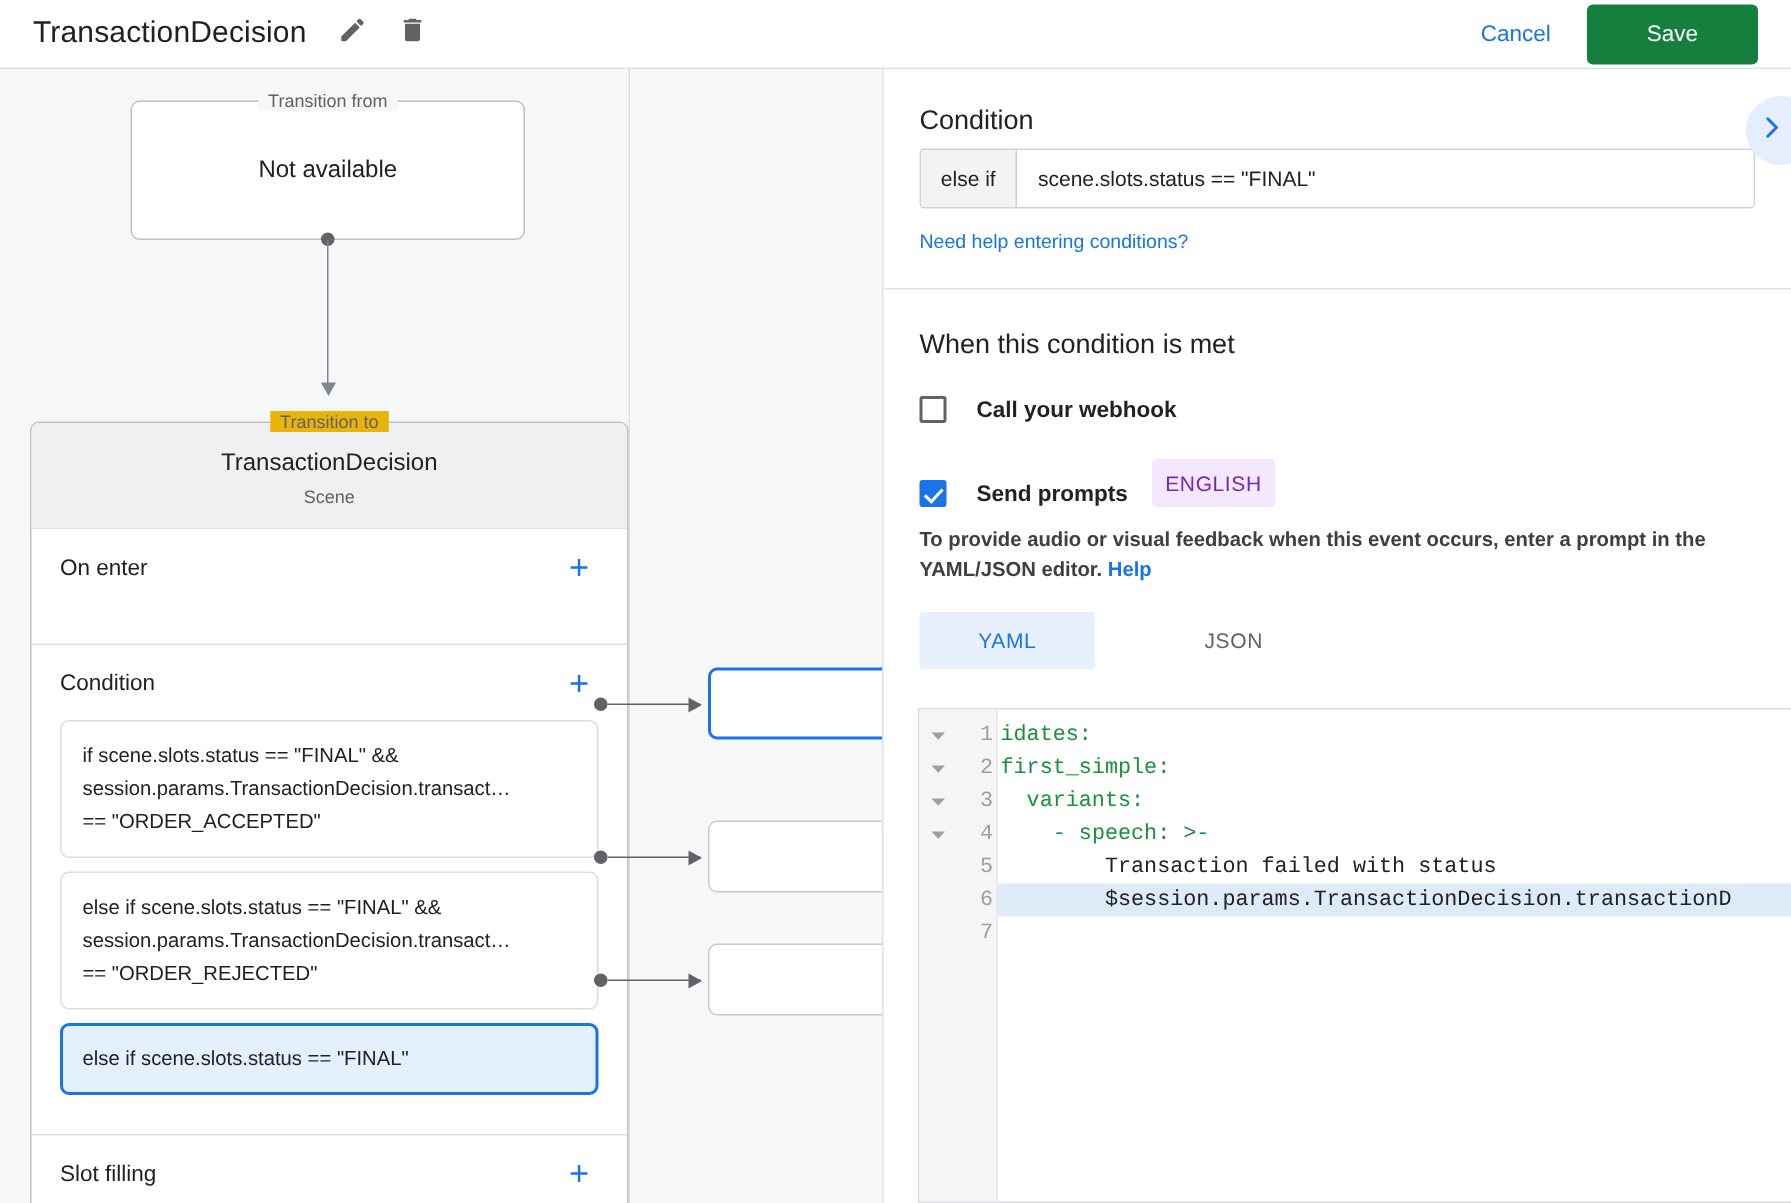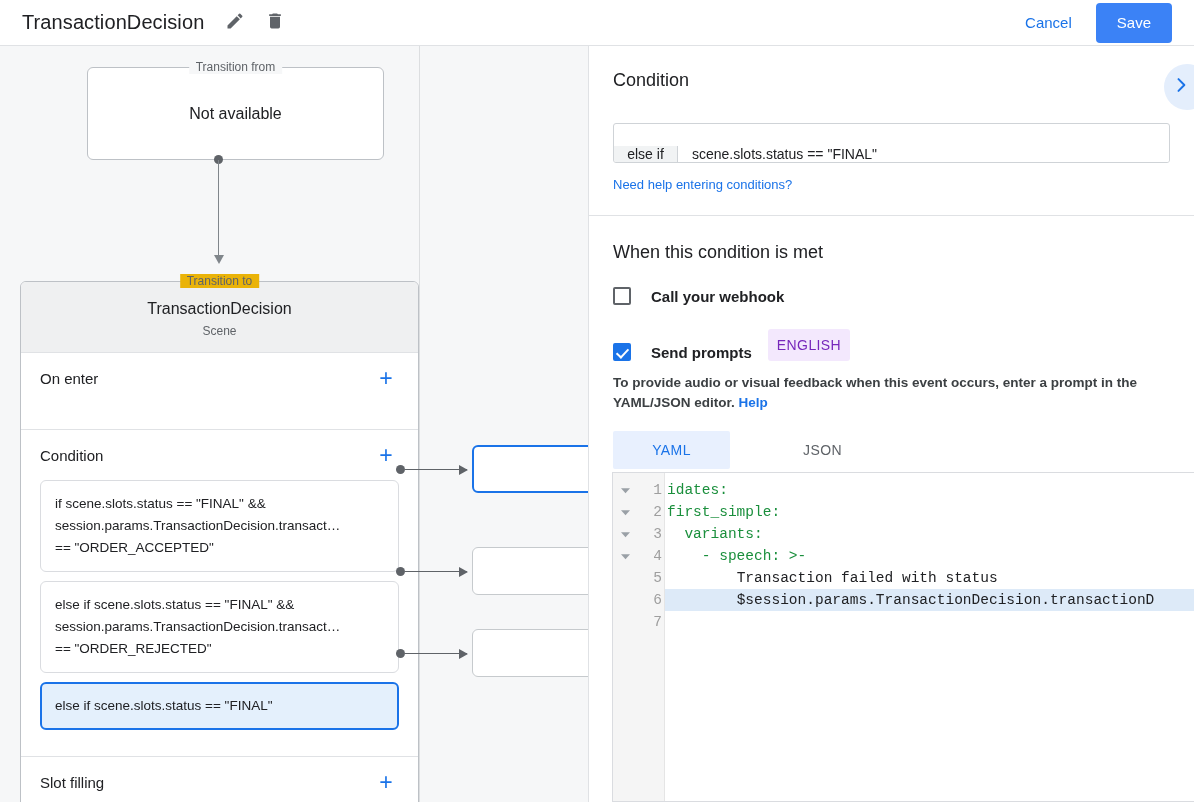--- a/index.html
+++ b/index.html
@@ -40,22 +40,22 @@
   .icon-trash { margin-left: 6px; }
   .topbar-spacer { flex: 1 1 auto; }
   .btn-cancel {
     font-size: 15px; color: #1a73e8; font-weight: 500;
     background: transparent; border: none;
     padding: 9px 14px; border-radius: 4px; cursor: pointer;
     font-family: inherit;
   }
   .btn-save {
     font-size: 15px; color: #ffffff; font-weight: 500;
-    background: #3b82f6; border: none;
-    padding: 0 21px; height: 40px; border-radius: 4px; cursor: pointer;
+    background: #15803d; border: none;
+    padding: 0 40px; height: 40px; border-radius: 4px; cursor: pointer;
     margin-left: 10px; margin-right: 22px;
     font-family: inherit;
   }
 
   
   .canvas {
     position: absolute; left: 0; top: 46px;
     width: 588px; height: 756px;
     background: #f6f7f8;
     overflow: hidden;
@@ -79,21 +79,21 @@
     transform: translateX(-50%);
     background: #f6f7f8;
     padding: 0 7px;
     font-size: 12px;
     color: #5f6368;
     white-space: nowrap;
   }
 
   #transition-from {
     left: 87px; top: 21px;
-    width: 297px; height: 93px;
+    width: 263px; height: 93px;
   }
   #transition-from .body {
     display: flex; align-items: center; justify-content: center;
     height: 100%;
     font-size: 16px; color: #202124; text-align: right;
   }
 
   .connector-dot {
     position: absolute;
     width: 9px; height: 9px;
@@ -251,26 +251,25 @@
     width: 46px; height: 46px;
     border-radius: 50%;
     background: #e4eefc;
     display: flex; align-items: center; justify-content: center;
     cursor: pointer;
   }
   .chevron-btn svg { margin-left: -13px; }
 
   .cond-field {
     display: flex;
-    margin-top: 32px;
+    margin-top: 8px;
     border: 1px solid #cfd3d7;
     border-radius: 3px;
     height: 40px;
     overflow: hidden;
-    align-items: flex-end;
   }
   .cond-prefix {
     width: 64px;
     background: #f1f3f4;
     border-right: 1px solid #cfd3d7;
     display: flex; align-items: center; justify-content: center;
     font-size: 14px; color: #202124;
     flex: 0 0 auto;
   }
   .cond-input {

